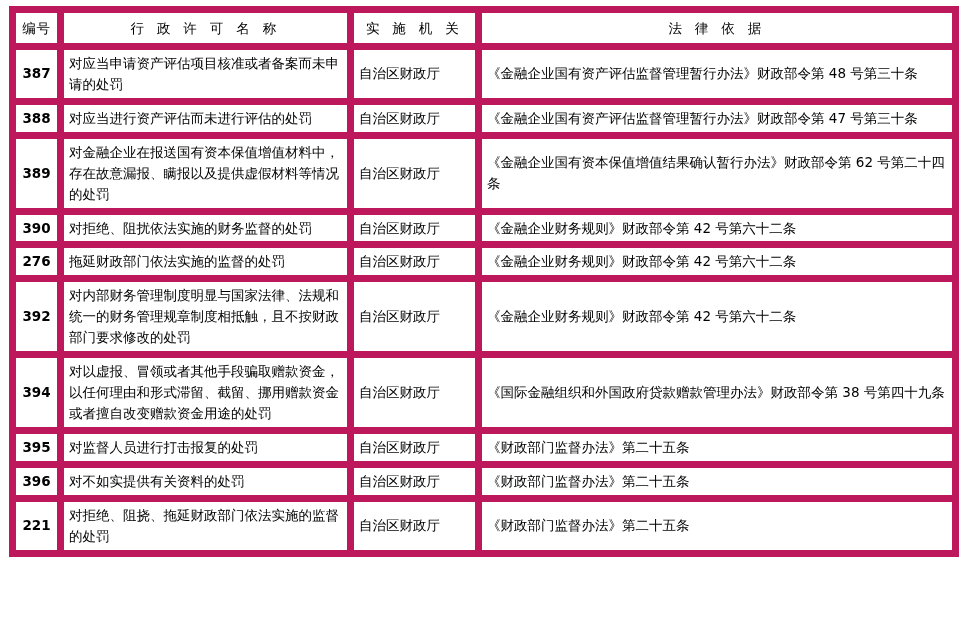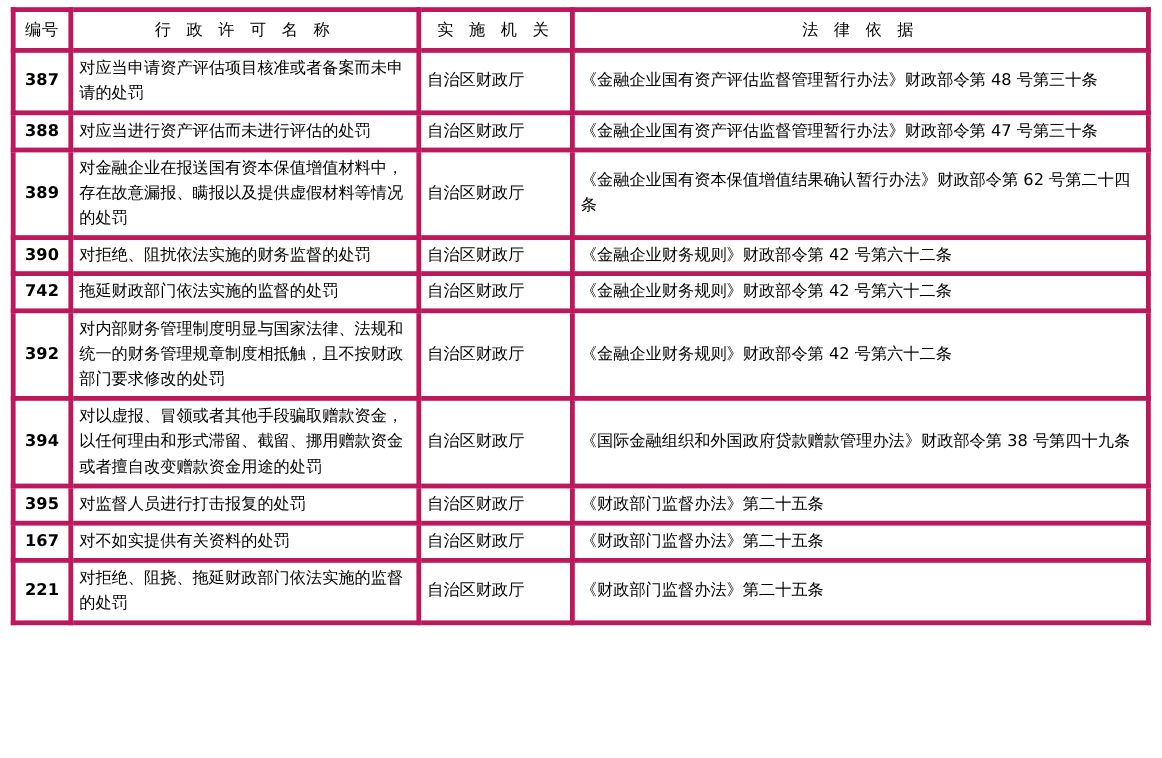--- a/index.html
+++ b/index.html
@@ -20,21 +20,21 @@
     overflow: hidden;
   }
   table.permit-table {
     border-collapse: collapse;
     width: 950px;
     margin: 6px 0 0 9px;
     table-layout: fixed;
   }
   table.permit-table th,
   table.permit-table td {
-    border: 4px solid #be185d;
+    border: 7px solid #be185d;
     vertical-align: middle;
     padding: 3px 5px;
     font-size: 13.5px;
     line-height: 1.55;
   }
   table.permit-table thead th {
     text-align: center;
     font-weight: normal;
     height: 26px;
     padding: 2px 4px;
@@ -111,21 +111,21 @@
         <td class="cell-org">自治区财政厅</td>
         <td class="cell-basis">《金融企业国有资本保值增值结果确认暂行办法》财政部令第 62 号第二十四条</td>
       </tr>
       <tr>
         <td class="cell-no">390</td>
         <td class="cell-name">对拒绝、阻扰依法实施的财务监督的处罚</td>
         <td class="cell-org">自治区财政厅</td>
         <td class="cell-basis">《金融企业财务规则》财政部令第 42 号第六十二条</td>
       </tr>
       <tr>
-        <td class="cell-no">742</td>
+        <td class="cell-no">276</td>
         <td class="cell-name">拖延财政部门依法实施的监督的处罚</td>
         <td class="cell-org">自治区财政厅</td>
         <td class="cell-basis">《金融企业财务规则》财政部令第 42 号第六十二条</td>
       </tr>
       <tr>
         <td class="cell-no">392</td>
         <td class="cell-name">对内部财务管理制度明显与国家法律、法规和统一的财务管理规章制度相抵触，且不按财政部门要求修改的处罚</td>
         <td class="cell-org">自治区财政厅</td>
         <td class="cell-basis">《金融企业财务规则》财政部令第 42 号第六十二条</td>
       </tr>
@@ -135,21 +135,21 @@
         <td class="cell-org">自治区财政厅</td>
         <td class="cell-basis">《国际金融组织和外国政府贷款赠款管理办法》财政部令第 38 号第四十九条</td>
       </tr>
       <tr>
         <td class="cell-no">395</td>
         <td class="cell-name">对监督人员进行打击报复的处罚</td>
         <td class="cell-org">自治区财政厅</td>
         <td class="cell-basis">《财政部门监督办法》第二十五条</td>
       </tr>
       <tr>
-        <td class="cell-no">167</td>
+        <td class="cell-no">396</td>
         <td class="cell-name">对不如实提供有关资料的处罚</td>
         <td class="cell-org">自治区财政厅</td>
         <td class="cell-basis">《财政部门监督办法》第二十五条</td>
       </tr>
       <tr>
         <td class="cell-no">221</td>
         <td class="cell-name">对拒绝、阻挠、拖延财政部门依法实施的监督的处罚</td>
         <td class="cell-org">自治区财政厅</td>
         <td class="cell-basis">《财政部门监督办法》第二十五条</td>
       </tr>

